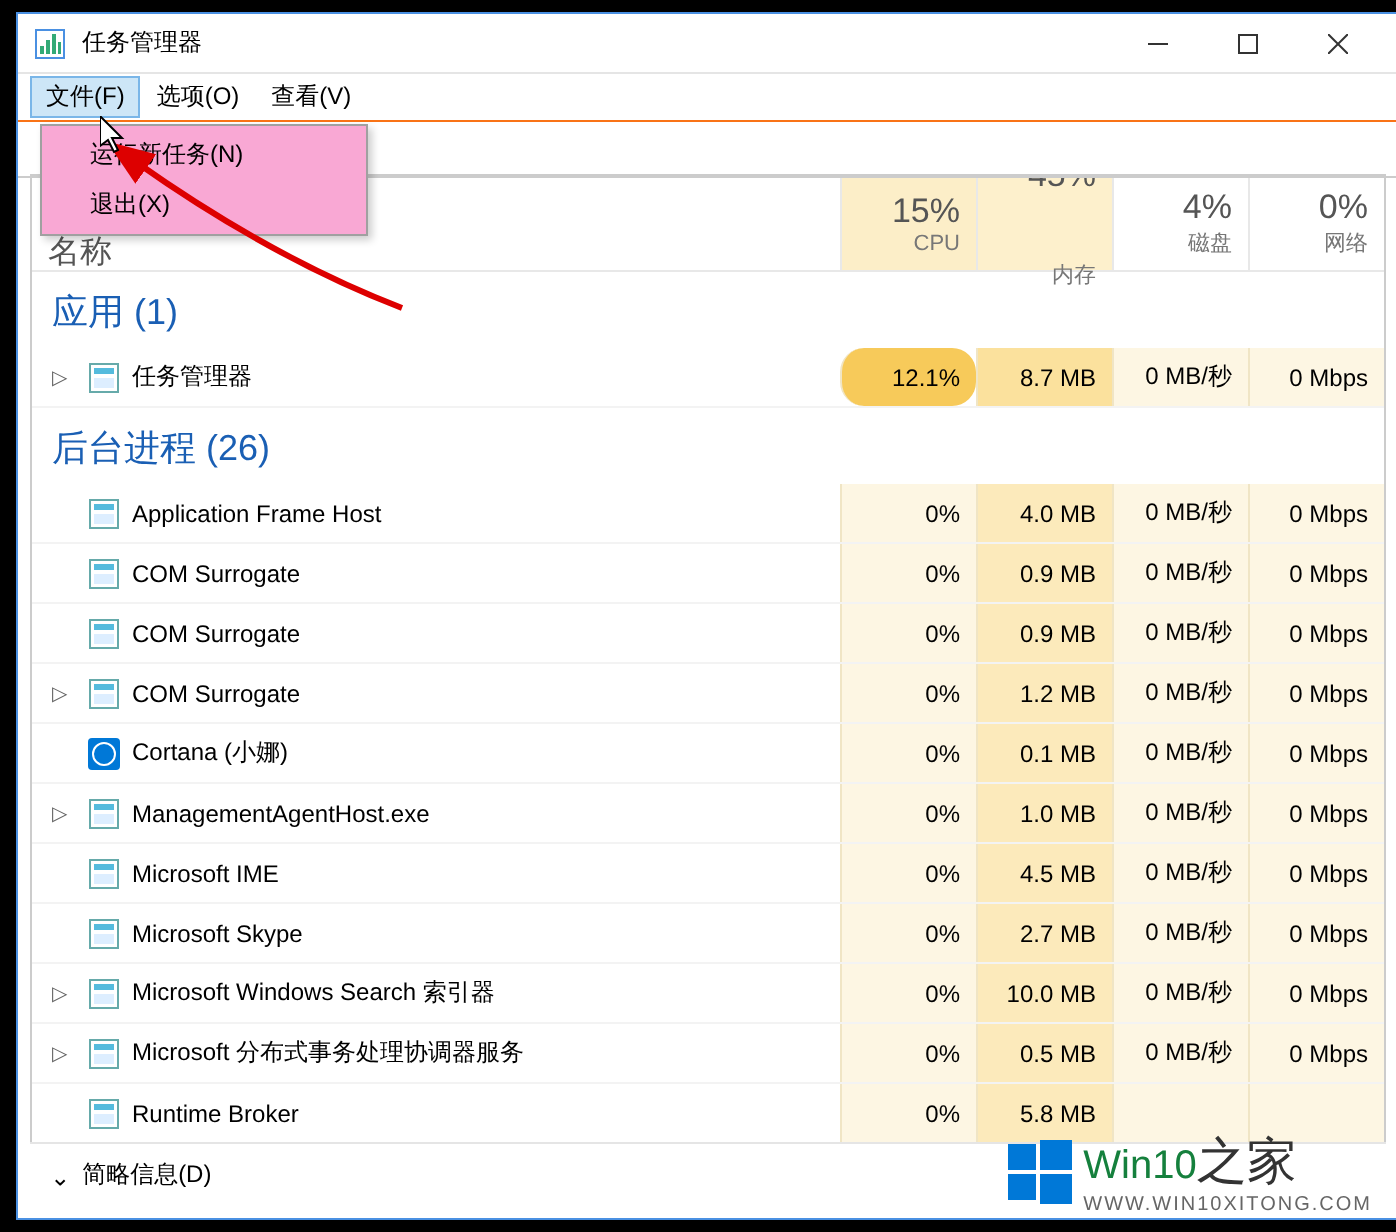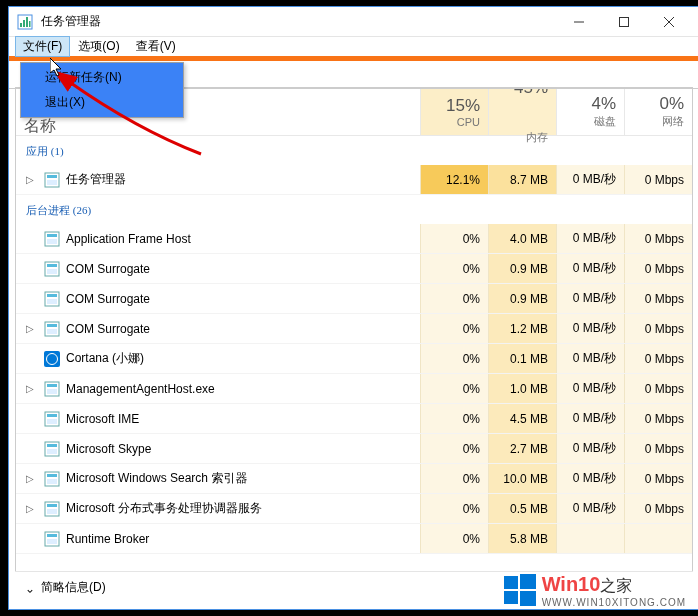--- a/index.html
+++ b/index.html
@@ -4,55 +4,55 @@
 <style>
   * { box-sizing: border-box; margin: 0; padding: 0; }
   body { font-family: "Microsoft YaHei", "Segoe UI", sans-serif; font-size: 12px; background: #000; width: 698px; height: 616px; position: relative; overflow: hidden; }
   .outer { position: absolute; left: 8px; top: 6px; width: 692px; height: 604px; background: #fff; border: 1px solid #4a90e2; }
   .titlebar { height: 30px; display: flex; align-items: center; padding: 0 8px; border-bottom: 1px solid #e5e5e5; }
   .titlebar .icon { width: 16px; height: 16px; margin-right: 8px; }
   .titlebar .title { flex: 1; font-size: 12px; }
   .winbtns { display: flex; }
   .winbtn { width: 45px; height: 29px; display: flex; align-items: center; justify-content: center; color: #333; }
   .winbtn svg { width: 10px; height: 10px; }
-  .menubar { height: 24px; display: flex; align-items: center; padding: 0 6px; border-bottom: 5px solid #f97316; font-size: 12px; }
+  .menubar { height: 24px; display: flex; align-items: center; padding: 0 6px; border-bottom: 1px solid #f97316; font-size: 12px; }
   .menuitem { padding: 2px 8px; }
   .menuitem.active { background: #cde6f7; border: 1px solid #7ab6e8; padding: 1px 7px; }
-  .dropdown { position: absolute; left: 20px; top: 62px; width: 164px; background: #3b82f6; border: 1px solid #a0a0a0; box-shadow: 2px 2px 4px rgba(0,0,0,0.2); z-index: 10; padding: 2px; }
+  .dropdown { position: absolute; left: 20px; top: 62px; width: 164px; background: #f9a8d4; border: 1px solid #a0a0a0; box-shadow: 2px 2px 4px rgba(0,0,0,0.2); z-index: 10; padding: 2px; }
   .dropdown-item { padding: 4px 22px; font-size: 12px; }
   .arrow { position: absolute; left: 56px; top: 69px; z-index: 20; pointer-events: none; }
   .tabstrip { display: flex; height: 26px; align-items: center; padding: 0 6px; position: relative; top: 2px; flex-direction: column; }
   .tab { padding: 4px 10px; font-size: 12px; border: 1px solid transparent; border-bottom: none; position: relative; }
   .tabstrip .border-line { position: absolute; left: 0; right: 0; bottom: 0; height: 1px; background: #ccc; z-index: 1; }
   .content { position: relative; border: 1px solid #ccc; margin: 0 6px; height: 486px; overflow: hidden; background: #fff; }
   .header-row { display: flex; height: 48px; border-bottom: 1px solid #e8e8e8; }
   .col-name { flex: 1; padding: 28px 8px 4px; font-size: 16px; color: #555; }
   .col { width: 68px; border-left: 1px solid #e8e8e8; text-align: right; padding: 4px 8px; display: flex; flex-direction: column; justify-content: center; }
   .col .pct { font-size: 17px; color: #555; }
   .col .lbl { font-size: 11px; color: #777; }
   .col.hl { background: #fceec8; }
   .col.hl2 { background: #fdf0cc; gap: 32px; }
-  .grp-header { padding: 8px 10px 6px; color: #1a5fb4; font-size: 11px; font-family: Liberation Serif, serif; }
+  .grp-header { padding: 8px 10px 6px; color: #1a5fb4; font-size: 18px; }
   .row { display: flex; height: 30px; align-items: stretch; border-bottom: 1px solid #f3f3f3; }
   .row .name { flex: 1; display: flex; align-items: center; padding-left: 10px; gap: 6px; font-size: 12px; }
   .row .expander { width: 12px; color: #666; font-size: 10px; visibility: hidden; }
   .row.expandable .expander { visibility: visible; }
   .row .appicon { width: 16px; height: 16px; flex-shrink: 0; }
   .row .cell { width: 68px; border-left: 1px solid #f0e5c5; display: flex; align-items: center; justify-content: flex-end; padding-right: 8px; font-size: 12px; }
   .cell.c0 { background: #fdf6e3; }
   .cell.c1 { background: #fceabb; }
   .cell.c2 { background: #fbe19d; }
-  .cell.chl { background: #f7ca5a; }
+  .cell.chl { background: #f7ca5a; border-radius: 12px; }
   .footer { position: absolute; left: 6px; right: 6px; bottom: 6px; height: 32px; border-top: 1px solid #e5e5e5; display: flex; align-items: center; padding: 0 10px; gap: 6px; background: #fff; }
   .chev-up { display:inline-block; transform: rotate(180deg); }
   .watermark { position: absolute; right: 12px; bottom: 8px; display: flex; align-items: center; gap: 4px; z-index: 50; }
   .watermark .winlogo { width: 36px; height: 36px; }
   .watermark .txt { font-family: "Segoe UI", sans-serif; }
-  .watermark .w10 { font-size: 20px; font-weight: 700; color: #ef4444; }
-  .watermark .zj { font-size: 16px; color: #333; }
+  .watermark .w10 { font-size: 20px; font-weight: 400; color: #15803d; }
+  .watermark .zj { font-size: 25px; color: #333; }
   .watermark .url { font-size: 10px; color: #666; letter-spacing: 1px; }
   .cursor { position: absolute; left: 50px; top: 58px; z-index: 30; pointer-events: none; }
   .icon-cortana { width:16px; height:16px; background:#0078d7; border-radius:2px; display:flex; align-items:center; justify-content:center; }
   .icon-cortana::after { content:''; width:10px; height:10px; border:1.5px solid #fff; border-radius:50%; }
 </style>
 </head>
 <body>
 
 <div class="outer">
   <div class="titlebar">

